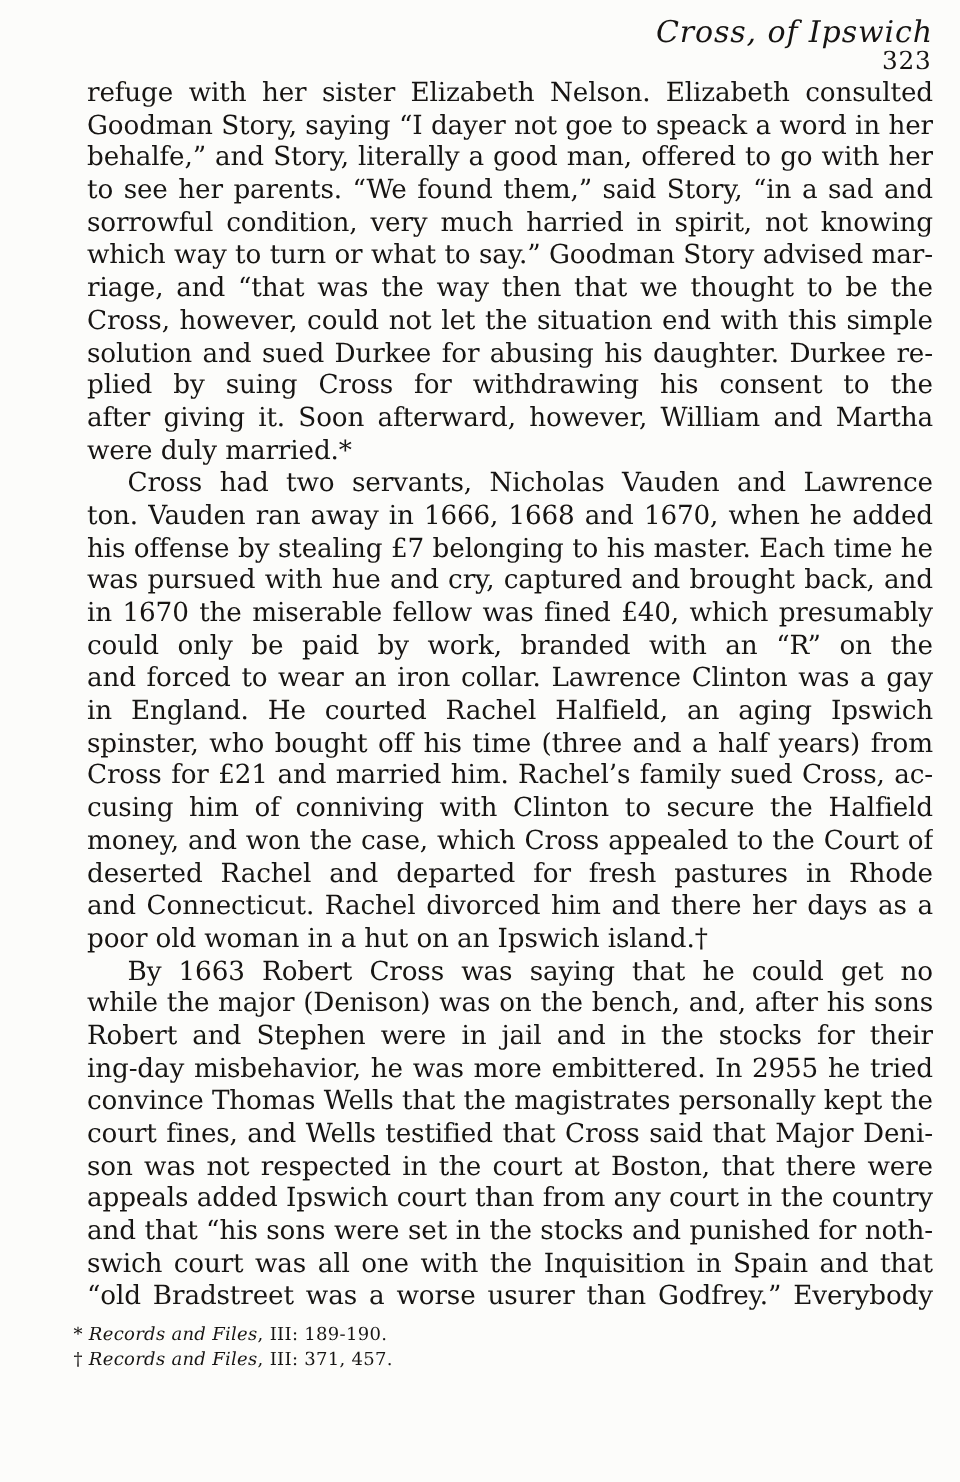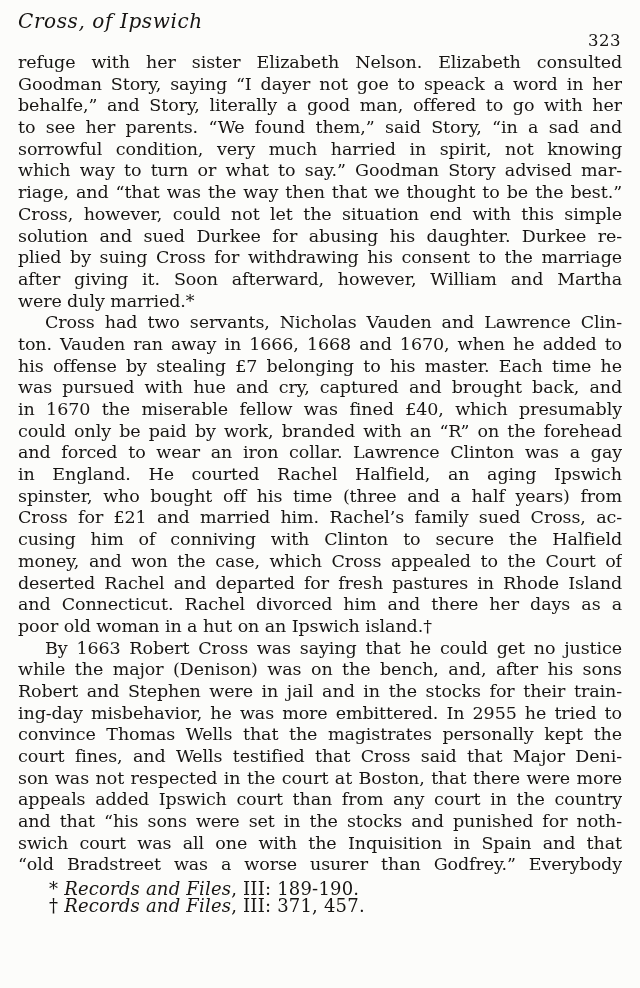--- a/index.html
+++ b/index.html
@@ -20,21 +20,21 @@
     height: 988px;
     padding: 9px 18px 0 18px;
     background: #fcfcfa;
   }
   .header {
     position: relative;
     height: 30px;
     margin-bottom: 13px;
   }
   .header-title {
-    text-align: left;
+    text-align: right;
     font-style: italic;
     font-size: 20px;
     letter-spacing: 0.6px;
   }
   .page-number {
     position: absolute;
     right: 1px;
     top: 22px;
     font-size: 16.5px;
     letter-spacing: 0.5px;
@@ -44,31 +44,32 @@
     letter-spacing: -0.1px;
   }
   .para { margin: 0; }
   .line {
     height: 21.7px;
     line-height: 21.7px;
     overflow: hidden;
     text-align: justify;
     text-align-last: justify;
     white-space: normal;
+    margin-left: 40px;
   }
   .line.last {
     text-align-last: left;
   }
   .para.indent .line:first-child {
     text-indent: 27px;
   }
   .footnotes {
     margin-top: 5px;
     margin-left: 31px;
-    font-size: 18px;
+    font-size: 12px;
   }
   .footnote {
     line-height: 16.5px;
     letter-spacing: 0.2px;
   }
   .fn-italic { font-style: italic; }
 </style>
 </head>
 <body>
 

